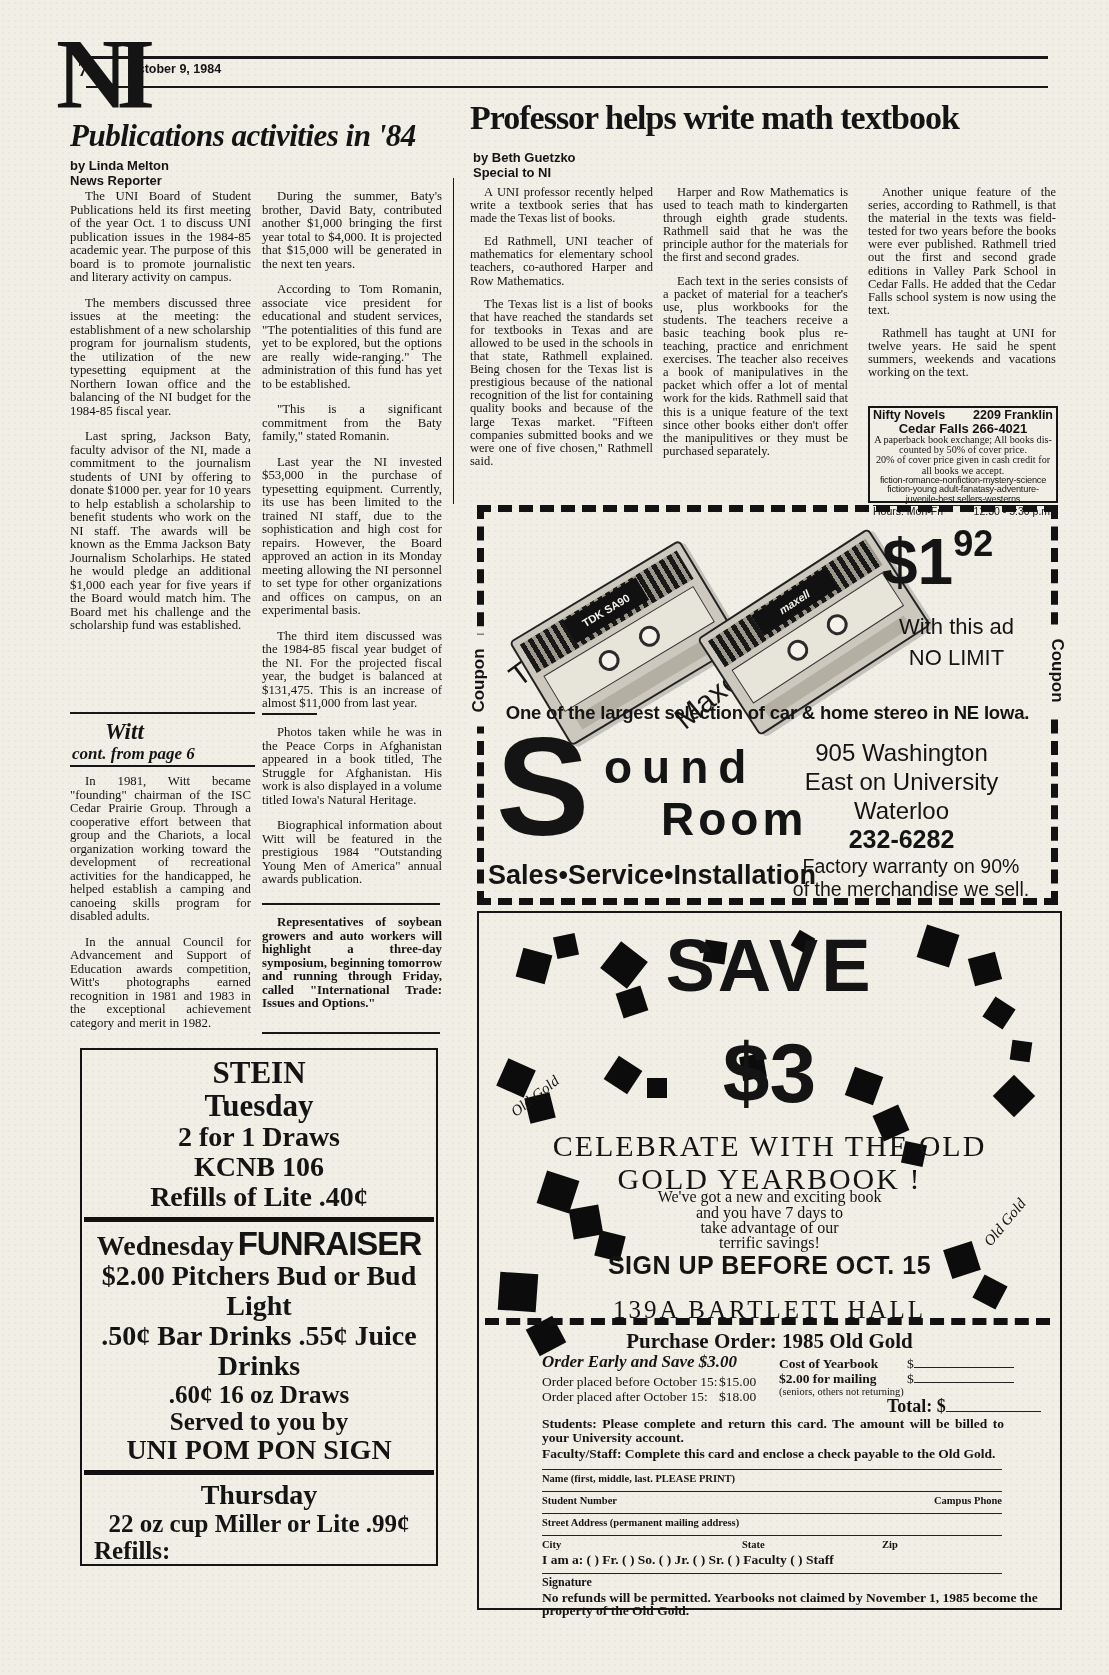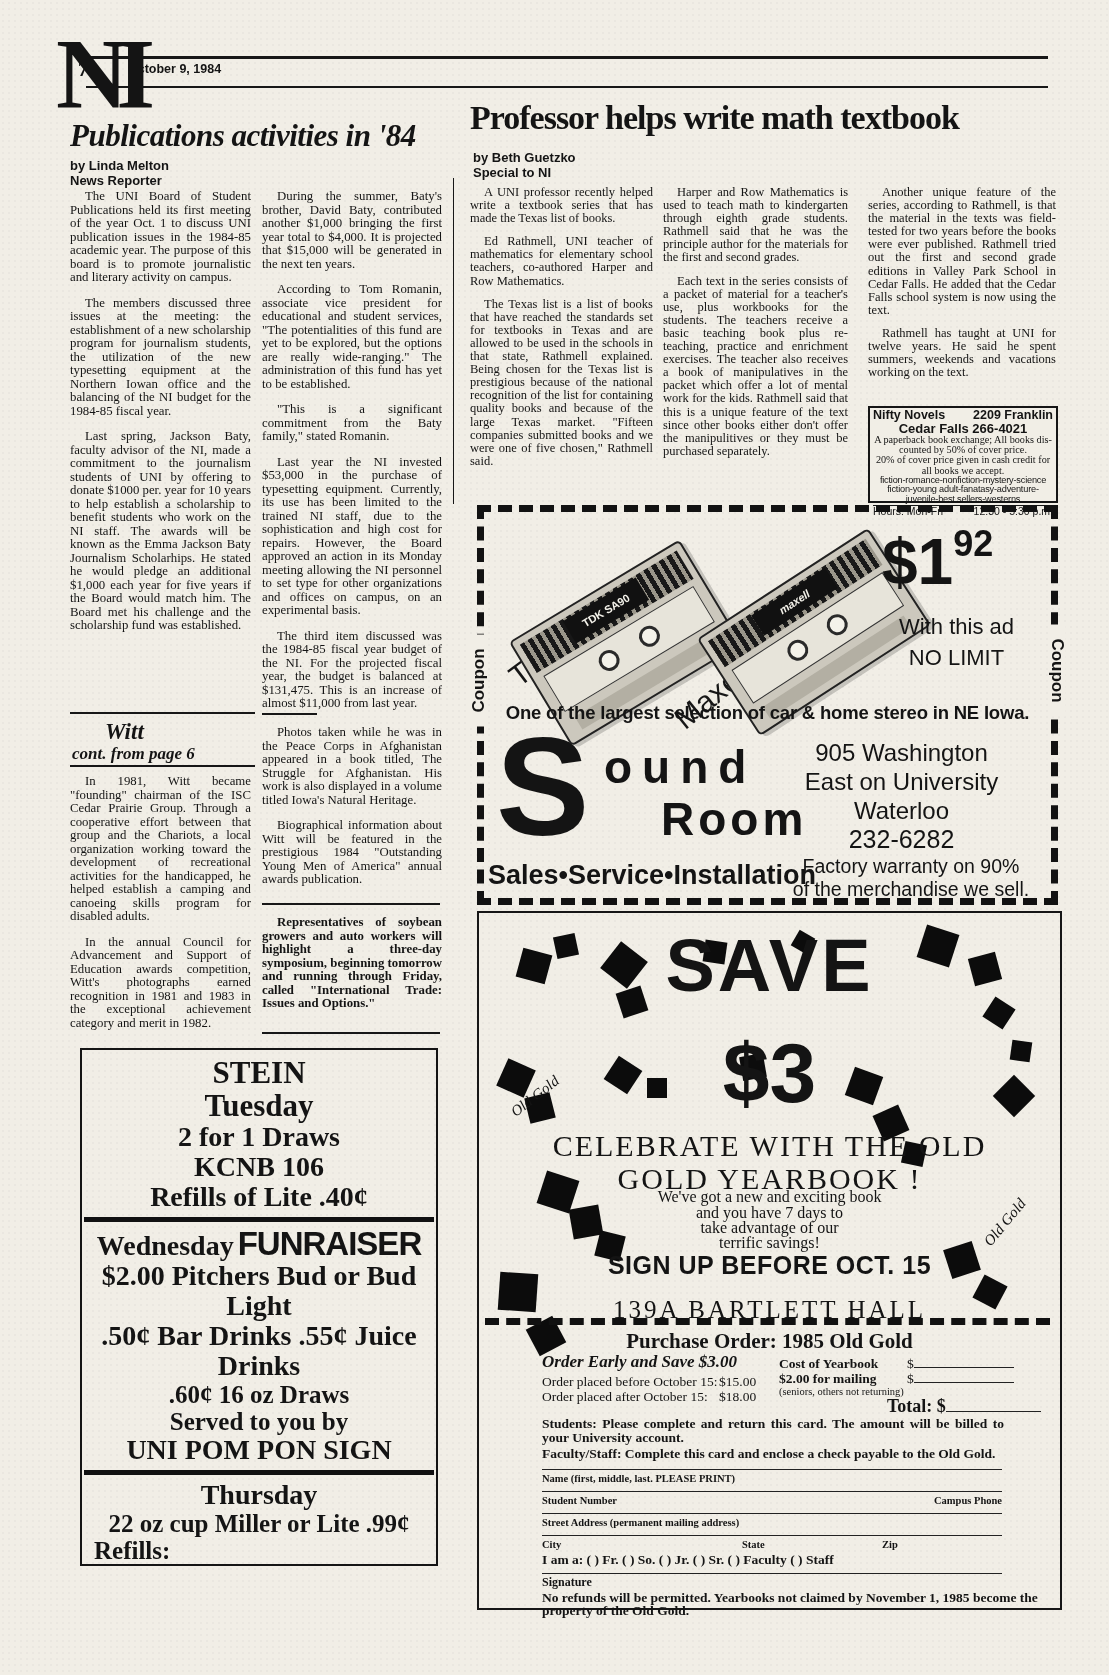--- a/index.html
+++ b/index.html
@@ -189,21 +189,21 @@
     <div class="abs" style="left:0;top:192px;width:100%;text-align:center;font:bold 18.5px/1 'Liberation Sans',sans-serif;letter-spacing:-.2px;">One of the largest selection of car &amp; home stereo in NE Iowa.</div>
 
     <div class="sr-logo-s" style="left:12px;top:218px;">S</div>
     <div class="sr-word" style="left:120px;top:232px;">ound</div>
     <div class="sr-word" style="left:145px;top:284px;letter-spacing:4px;margin-left:32px;">Room</div>
 
     <div class="abs sr-addr" style="left:300px;top:226px;width:235px;">
       <div>905 Washington</div>
       <div>East on University</div>
       <div>Waterloo</div>
-      <div style="font-weight:normal;font-size:25px;">232-6282</div>
+      <div style="font-weight:bold;font-size:25px;">232-6282</div>
     </div>
 
     <div class="abs" style="left:4px;top:350px;font:bold 27px/1 'Liberation Sans',sans-serif;">Sales•Service•Installation</div>
     <div class="abs" style="left:298px;top:343px;width:258px;text-align:center;font:19.5px/23px 'Liberation Sans',sans-serif;">
       <div>Factory warranty on 90%</div>
       <div>of the merchandise we sell.</div>
     </div>
   </div>
 
   <div id="oldgold">

